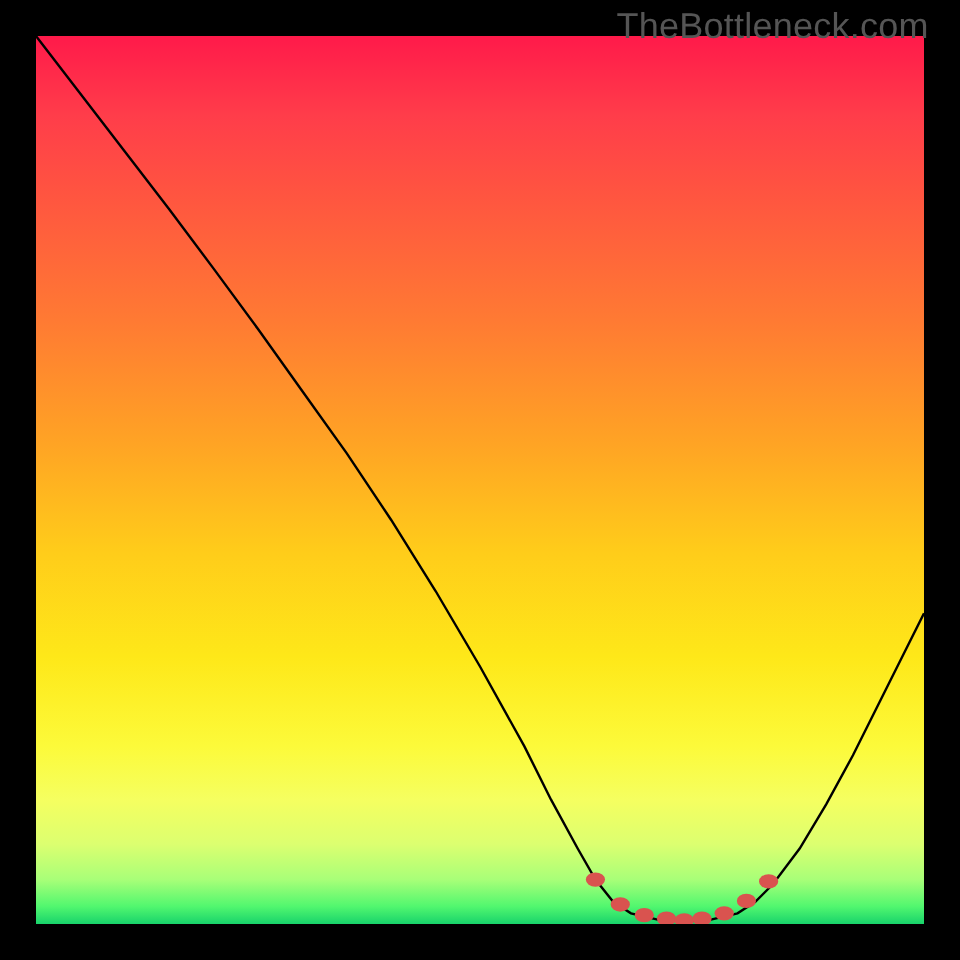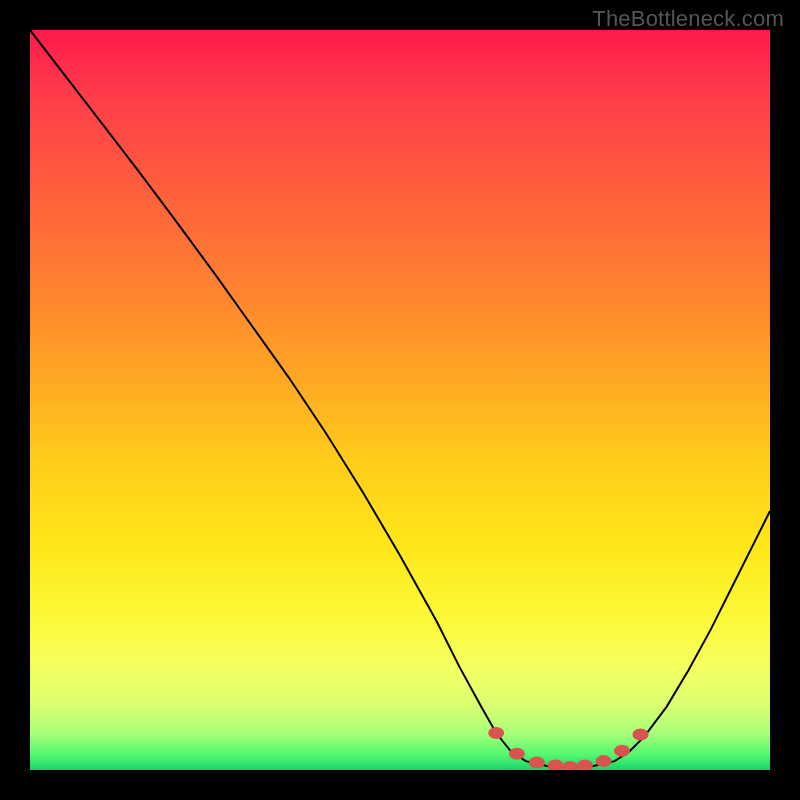--- a/index.html
+++ b/index.html
@@ -1,22 +1,22 @@
 <!DOCTYPE html>
 <html><head>
 <meta charset="utf-8">
 <style>
   * { margin: 0; padding: 0; box-sizing: border-box; }
   body { width: 800px; height: 800px; background: #000; position: relative; font-family: Arial, sans-serif; }
   .watermark {
     position: absolute;
     top: 6px;
-    right: 16px;
+    right: 26px;
     color: #555;
-    font-size: 22px;
+    font-size: 30px;
     font-weight: 500;
     z-index: 10;
     letter-spacing: 0.2px;
   }
   .chart-area {
     position: absolute;
     left: 30px;
     top: 30px;
     width: 740px;
     height: 740px;

